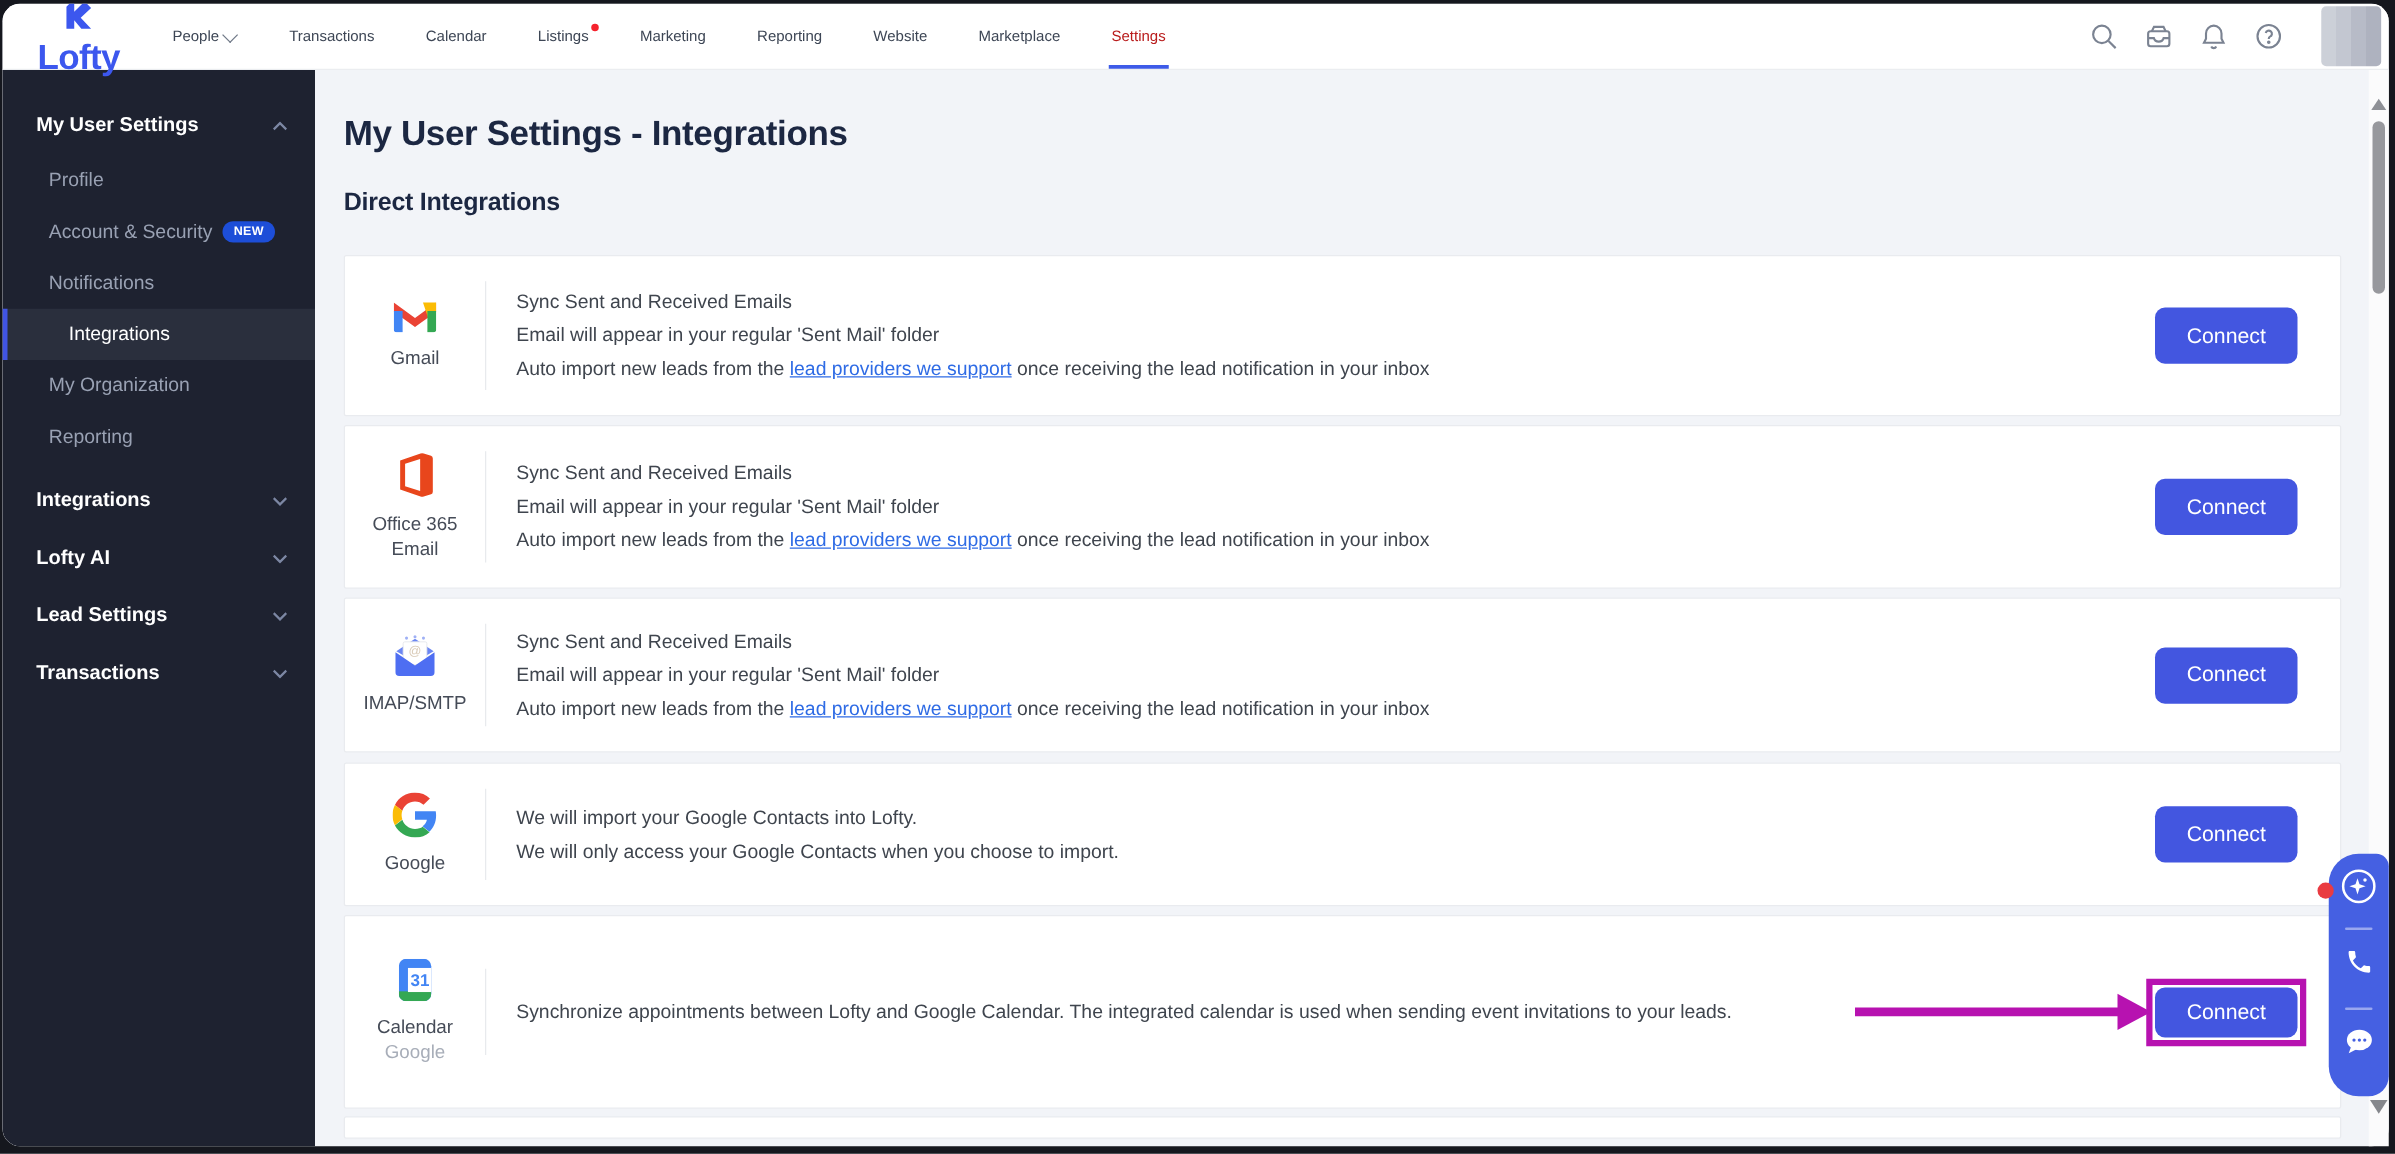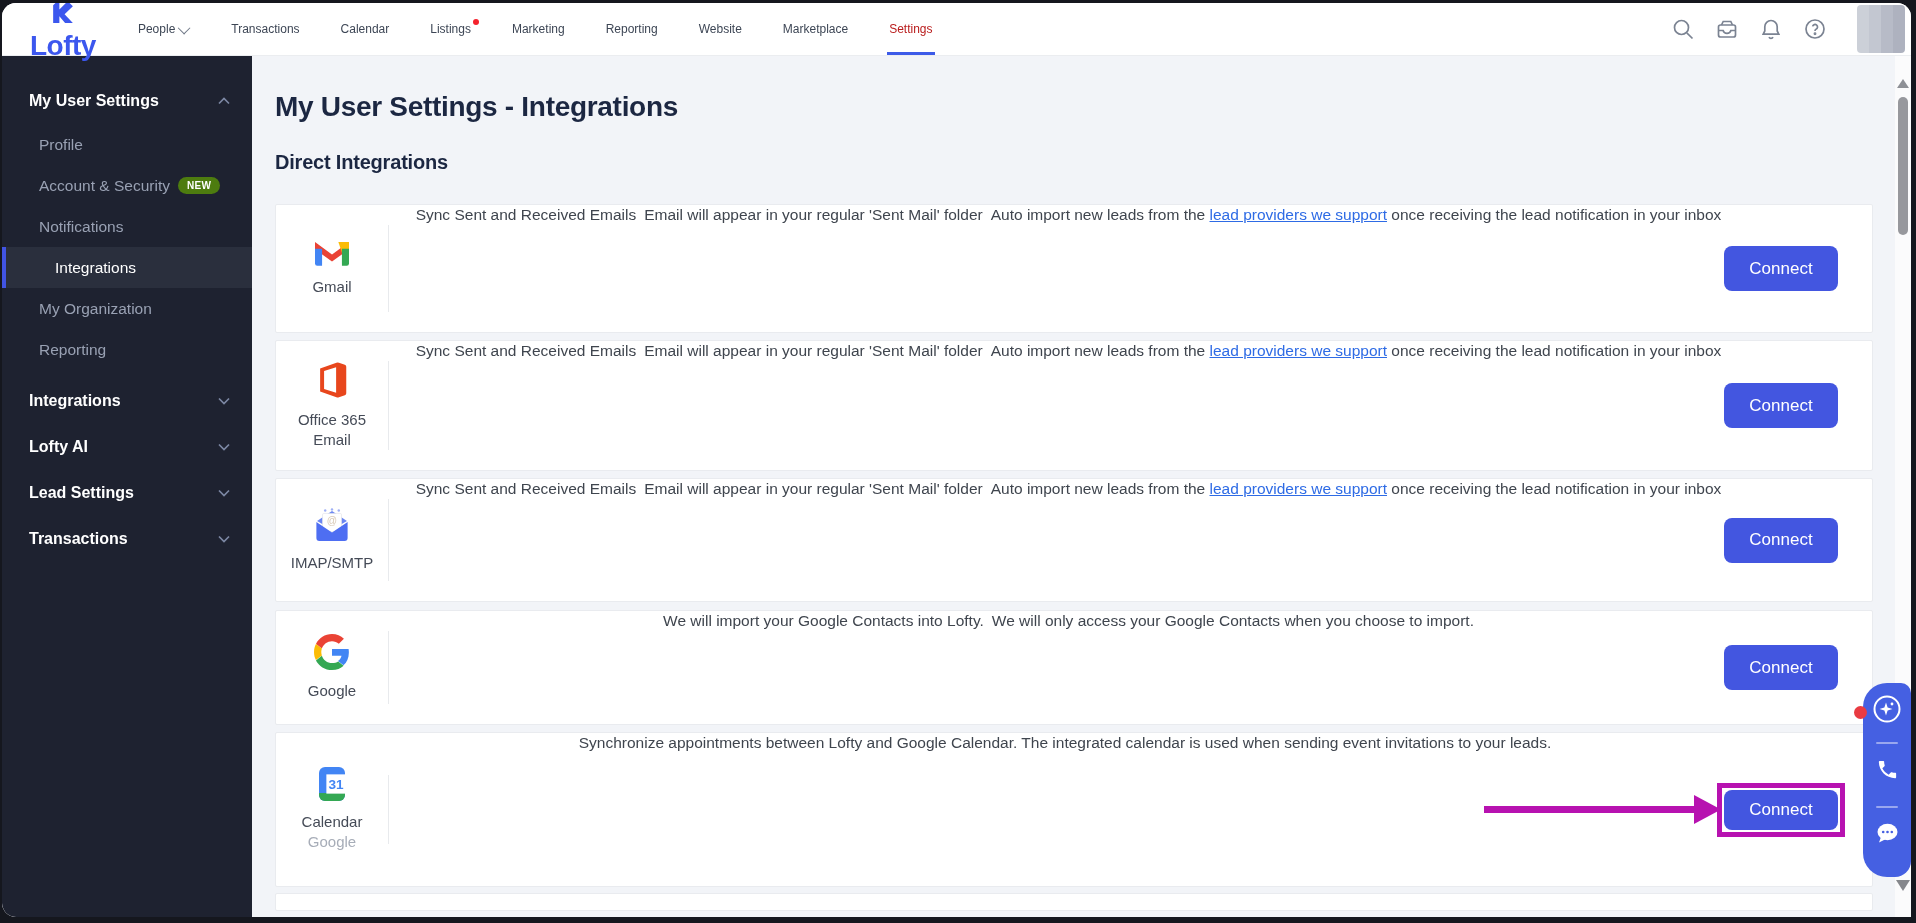--- a/index.html
+++ b/index.html
@@ -32,34 +32,34 @@
   .ws-label{margin-left:12px;color:#fff;font-weight:bold;font-size:15px;letter-spacing:.4px;}
   .ws-caret{margin-left:auto;width:0;height:0;border-left:7px solid #dfe3ee;
             border-top:5px solid transparent;border-bottom:5px solid transparent;}
   .side-head{display:flex;align-items:center;height:46px;padding:0 22px 0 27px;color:#fff;
              font-weight:bold;font-size:16px;cursor:pointer;}
   .side-head .sc{margin-left:auto;}
   .side-head.first{margin-top:22px;margin-bottom:0;}
   .side-item{height:41px;display:flex;align-items:center;padding-left:37px;color:#99a1b3;
              font-size:15.5px;cursor:pointer;position:relative;box-sizing:border-box;}
   .side-item.active{background:#2a2f3d;color:#fff;padding-left:49px;border-left:4px solid #4154e3;}
-  .badge{margin-left:8px;background:#4d7c0f;color:#fff;font-size:10px;font-weight:bold;
+  .badge{margin-left:8px;background:#1d4ed8;color:#fff;font-size:10px;font-weight:bold;
          padding:3px 9px;border-radius:9px;letter-spacing:.3px;}
   .side-items{margin-bottom:8px;}
   
   .content{position:absolute;left:250px;top:53px;right:0;bottom:0;}
   .page-title{position:absolute;left:23px;top:35px;margin:0;font-size:28px;font-weight:bold;color:#1c2742;letter-spacing:-0.3px;}
   .section-title{position:absolute;left:23px;top:95px;margin:0;font-size:20px;font-weight:bold;color:#1c2742;letter-spacing:-0.2px;}
   .card{position:absolute;left:23px;width:1598px;background:#fff;border:1px solid #e9ebef;
         border-radius:2px;box-sizing:border-box;display:flex;align-items:stretch;}
   .icon-col{width:112px;display:flex;flex-direction:column;align-items:center;justify-content:center;gap:11px;}
   .int-label{font-size:15px;color:#454b57;text-align:center;line-height:20px;}
   .int-label .sub{color:#a7adb8;display:block;}
   .vdiv{width:1px;background:#e8eaed;margin:20px 0;}
-  .text-col{flex:1;padding-left:24px;display:flex;flex-direction:row;justify-content:center;gap:8px;}
+  .text-col{flex:1;padding-left:24px;display:flex;flex-direction:column;justify-content:center;gap:8px;}
   .text-col p{margin:0;font-size:15.5px;color:#3f454e;line-height:19px;}
   .link{color:#2e6be5;text-decoration:underline;cursor:pointer;}
   .connect{width:114px;height:45px;background:#4356e0;color:#fff;border:none;border-radius:8px;
            font-size:17px;font-family:inherit;cursor:pointer;}
   .btn-plain{margin:auto 34px auto 0;}
   .hl-wrap{margin:auto 27px auto 0;border:5px solid #b712b0;padding:2px;line-height:0;}
   .anno-arrow{position:absolute;left:1220px;top:732px;z-index:8;}
   
   .scroll-track{position:absolute;left:1895px;top:56px;width:16px;height:861px;background:#fbfbfc;z-index:10;}
   .scroll-up{position:absolute;left:1897px;top:79px;width:0;height:0;z-index:11;

